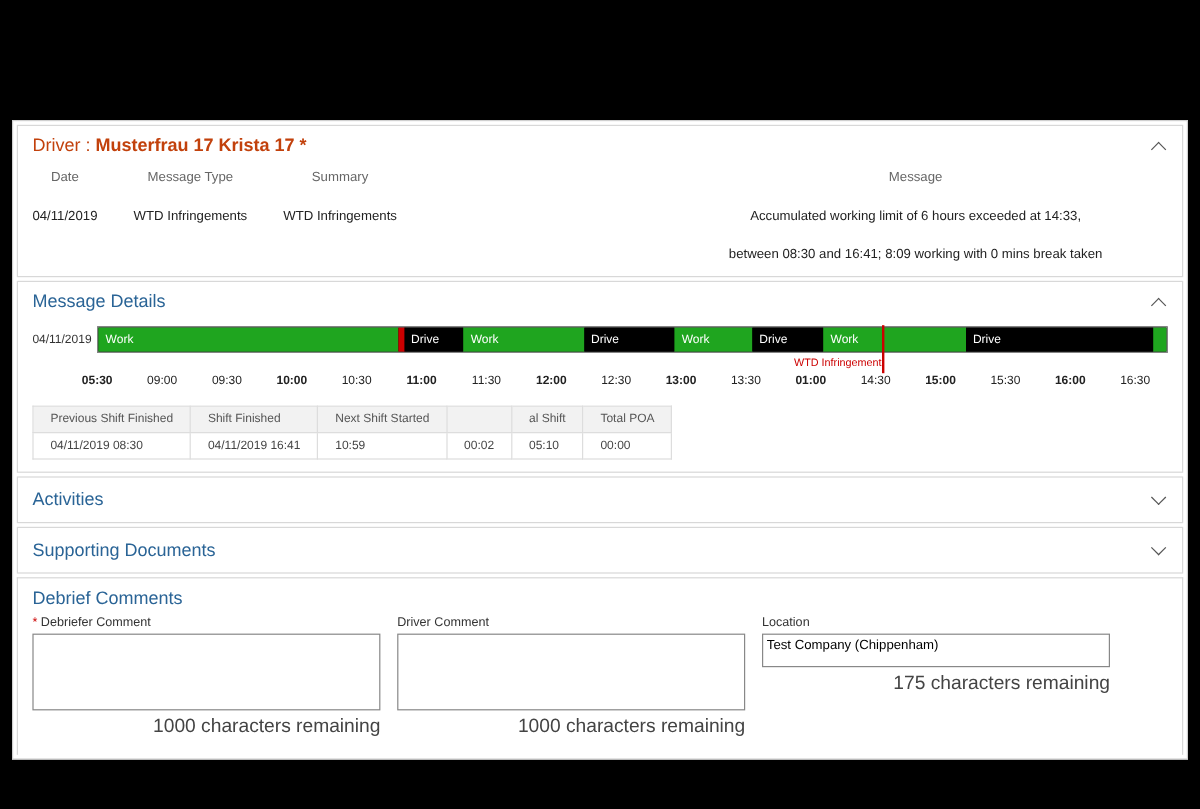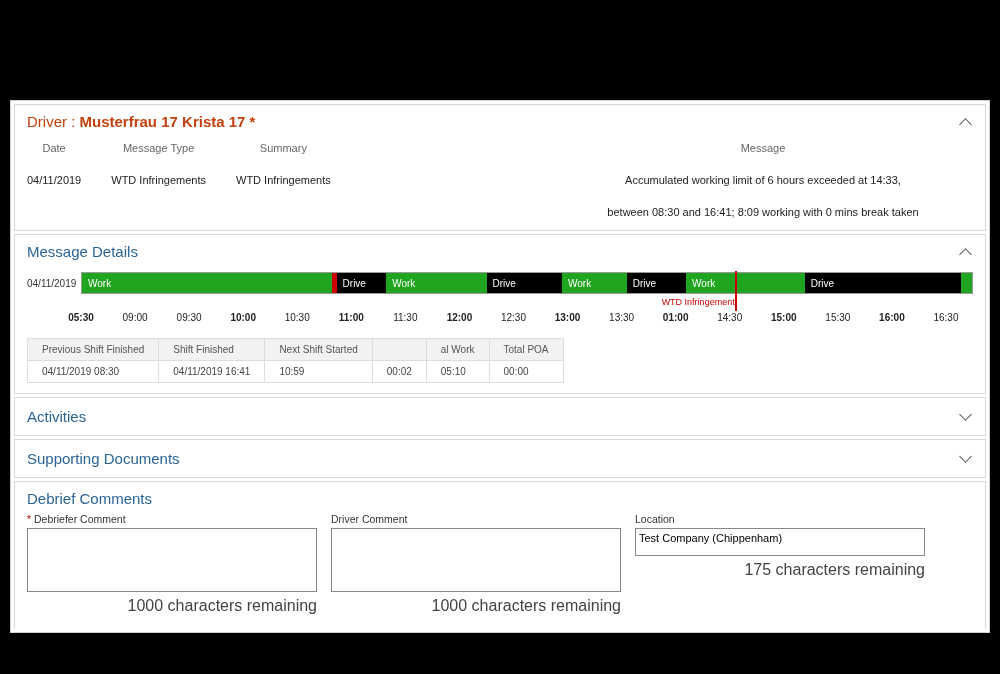--- a/index.html
+++ b/index.html
@@ -139,21 +139,21 @@
         </div>
     </div>
 
     <table class="shift-table">
       <thead>
         <tr>
           <th>Previous Shift Finished</th>
           <th>Shift Finished</th>
           <th>Next Shift Started</th>
           <th></th>
-          <th>al Work</th>
+          <th>al Shift</th>
           <th>Total POA</th>
         </tr>
       </thead>
       <tbody>
         <tr>
           <td>04/11/2019 08:30</td>
           <td>04/11/2019 16:41</td>
           <td>10:59</td>
           <td>00:02</td>
           <td>05:10</td>

